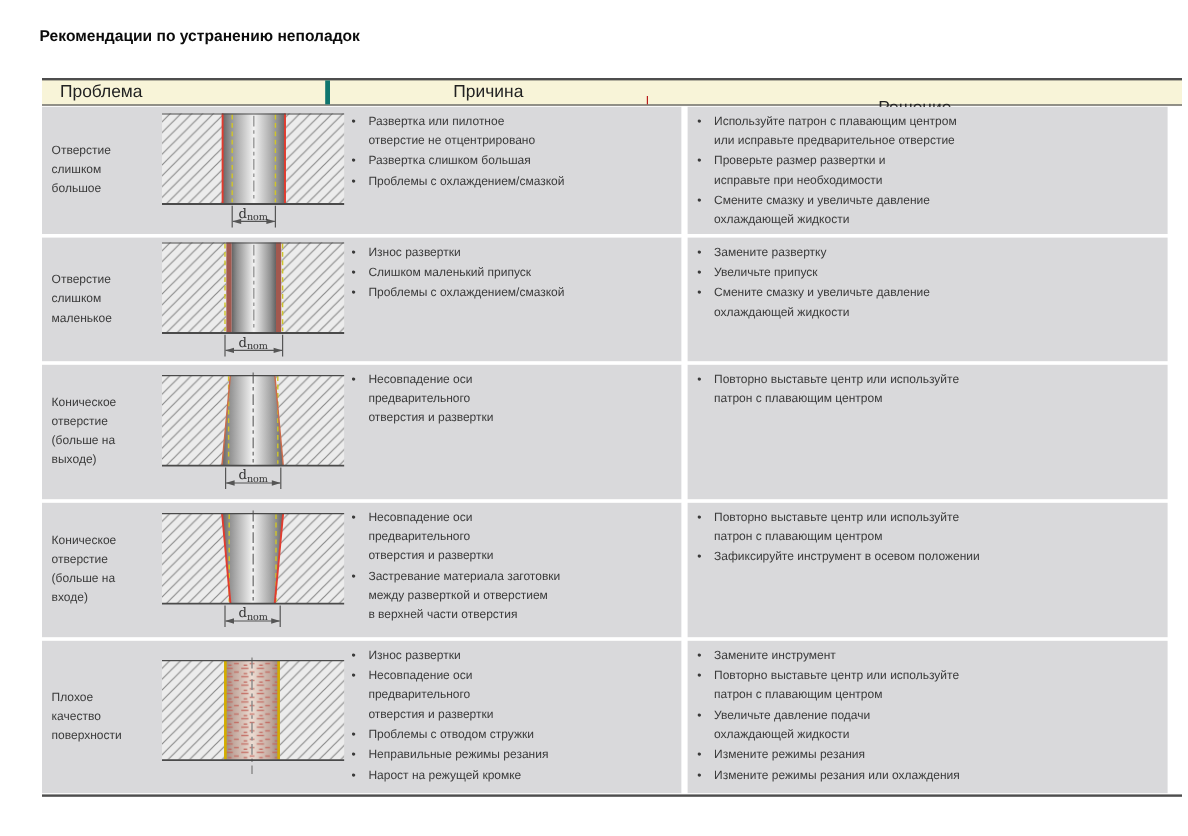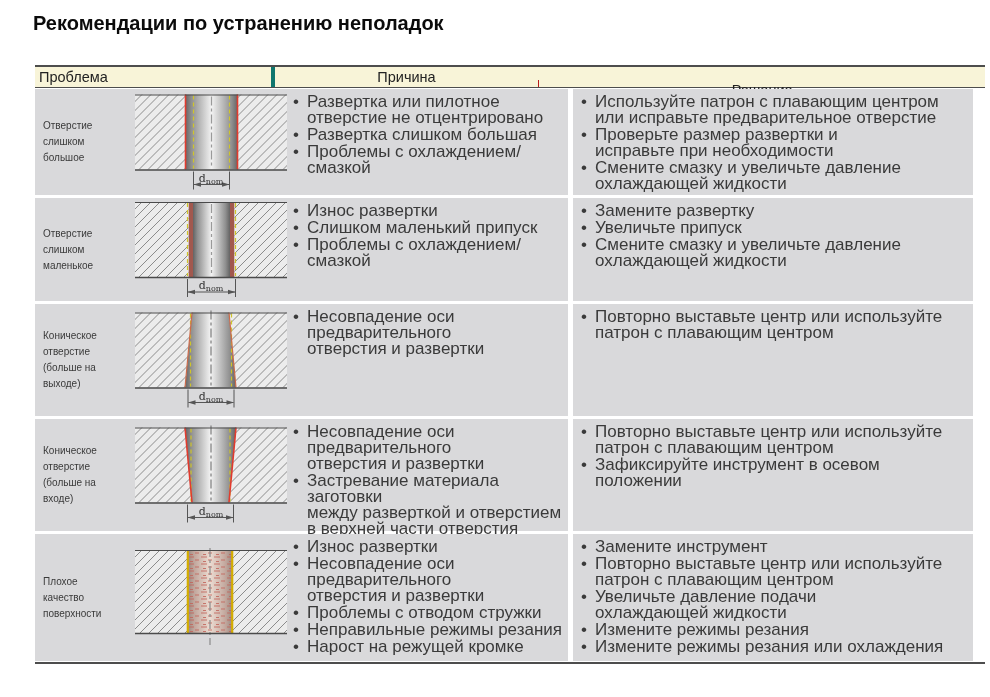--- a/index.html
+++ b/index.html
@@ -1,25 +1,25 @@
 <!DOCTYPE html>
 <html><head>
 <meta charset="utf-8">
 <style>
   * { margin:0; padding:0; box-sizing:border-box; }
   html,body { width:990px; height:697px; background:#fff; font-family:"Liberation Sans", sans-serif; }
   body { position:relative; overflow:hidden; }
 
-  .page-title { position:absolute; left:33px; top:12px; font-size:20px; font-weight:bold; color:#0b0b0b; }
+  .page-title { position:absolute; left:33px; top:22px; font-size:13px; font-weight:bold; color:#0b0b0b; }
 
   .ttable { position:absolute; left:35px; top:65px; width:950px; }
 
   .thead { display:flex; background:#f8f4d8; border-top:2px solid #4d4d4d; border-bottom:1px solid #4d4d4d; height:23px; }
   .thead .hc { font-size:14.5px; color:#222; line-height:20px; }
-  .thead .hc1 { width:252px; padding-left:4px; text-align:left; }
+  .thead .hc1 { width:252px; padding-left:15px; text-align:left; }
   .thead .hc2 { width:286px; text-align:center; border-left:4px solid #0f766e; }
   .thead .hc3 { width:478px; text-align:center; border-left:1px solid #b91c1c;margin-top:13px; }
 
   .trow { display:flex; margin-top:3px; }
   .trow.first { margin-top:1px; }
   .cell-left { width:533px; background:#d9d9db; display:flex; }
   .cell-gap { width:5px; background:#fff; }
   .cell-right { width:400px; background:#d9d9db; }
 
   .r1 .cell-left,.r1 .cell-right { height:106px; }
@@ -27,21 +27,21 @@
   .r3 .cell-left,.r3 .cell-right { height:112px; }
   .r4 .cell-left,.r4 .cell-right { height:112px; }
   .r5 .cell-left,.r5 .cell-right { height:127px; }
 
   .problem { width:100px; padding-left:8px; display:flex; align-items:center;
              font-size:10px; line-height:16px; color:#3a3a3a; white-space:pre-line; }
   .ill { width:152px; flex:0 0 152px; margin-top:1px; }
 
   .bullets { list-style:none; flex:1; padding:5px 4px 0 6px; }
   .cell-right .bullets { padding-left:8px; }
-  .bullets li { white-space:pre-line; font-size:17px; line-height:16px; color:#3a3a3a;
+  .bullets li { white-space:pre-line; font-size:10px; line-height:16px; color:#3a3a3a;
                 padding-left:14px; text-indent:-14px; margin-bottom:1px; }
   .bullets li::before { content:"\2022"; display:inline-block; width:14px; text-indent:0; }
 
   .bottom-rule { height:2px; background:#4d4d4d; margin-top:1px; }
 
   .defs-holder { position:absolute; width:0; height:0; }
   .dim-text { font-family:"DejaVu Serif", serif; font-size:11px; fill:#333; }
   .dim-sub { font-size:8px; }
 </style>
 </head>

